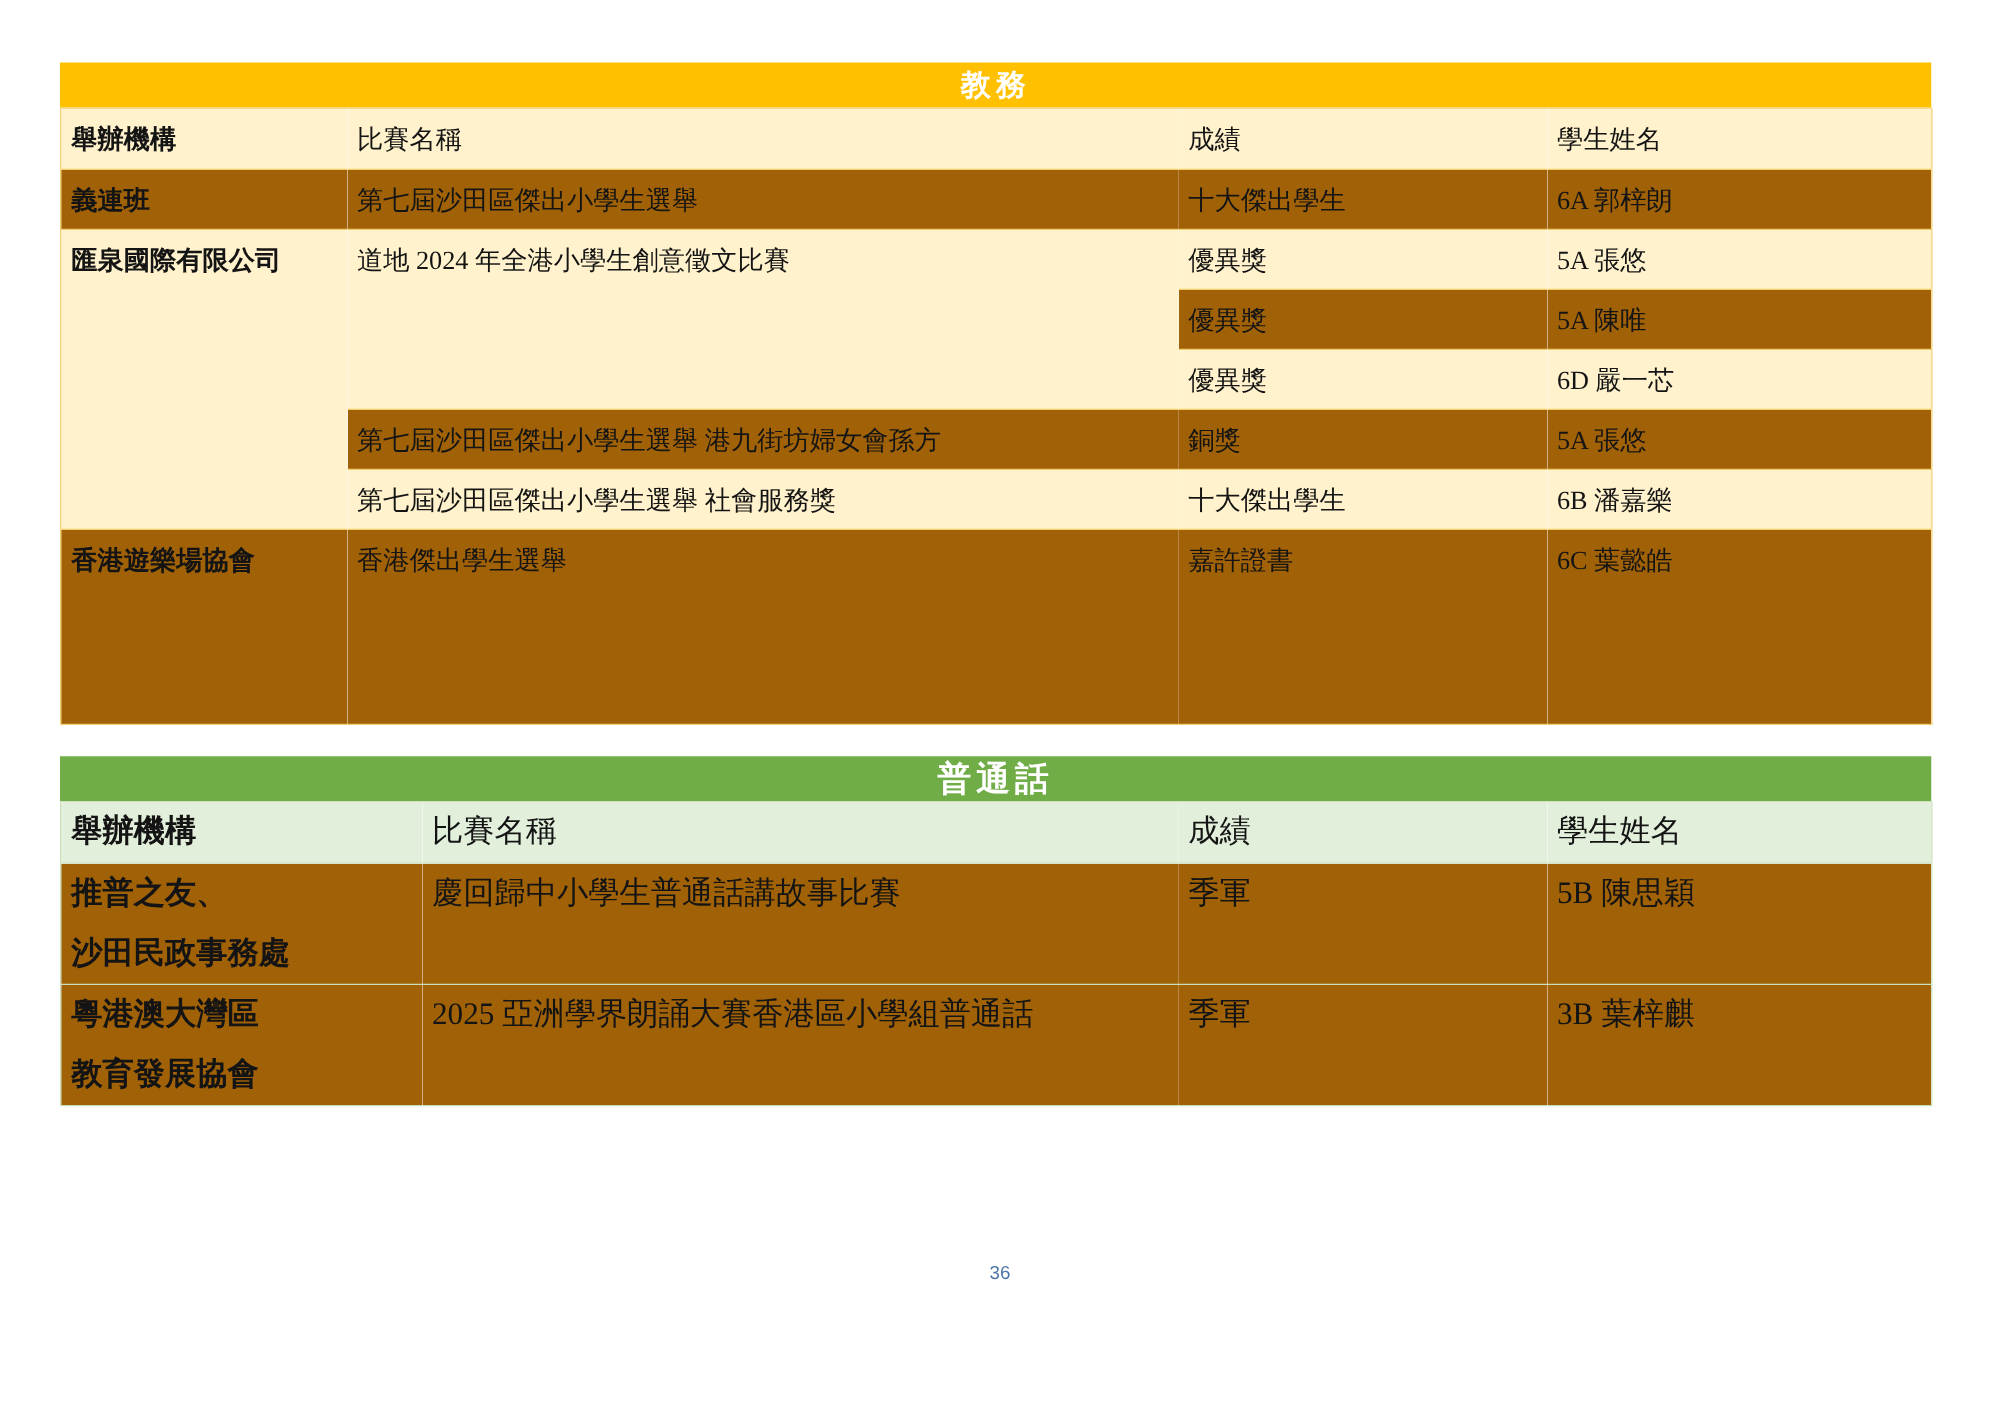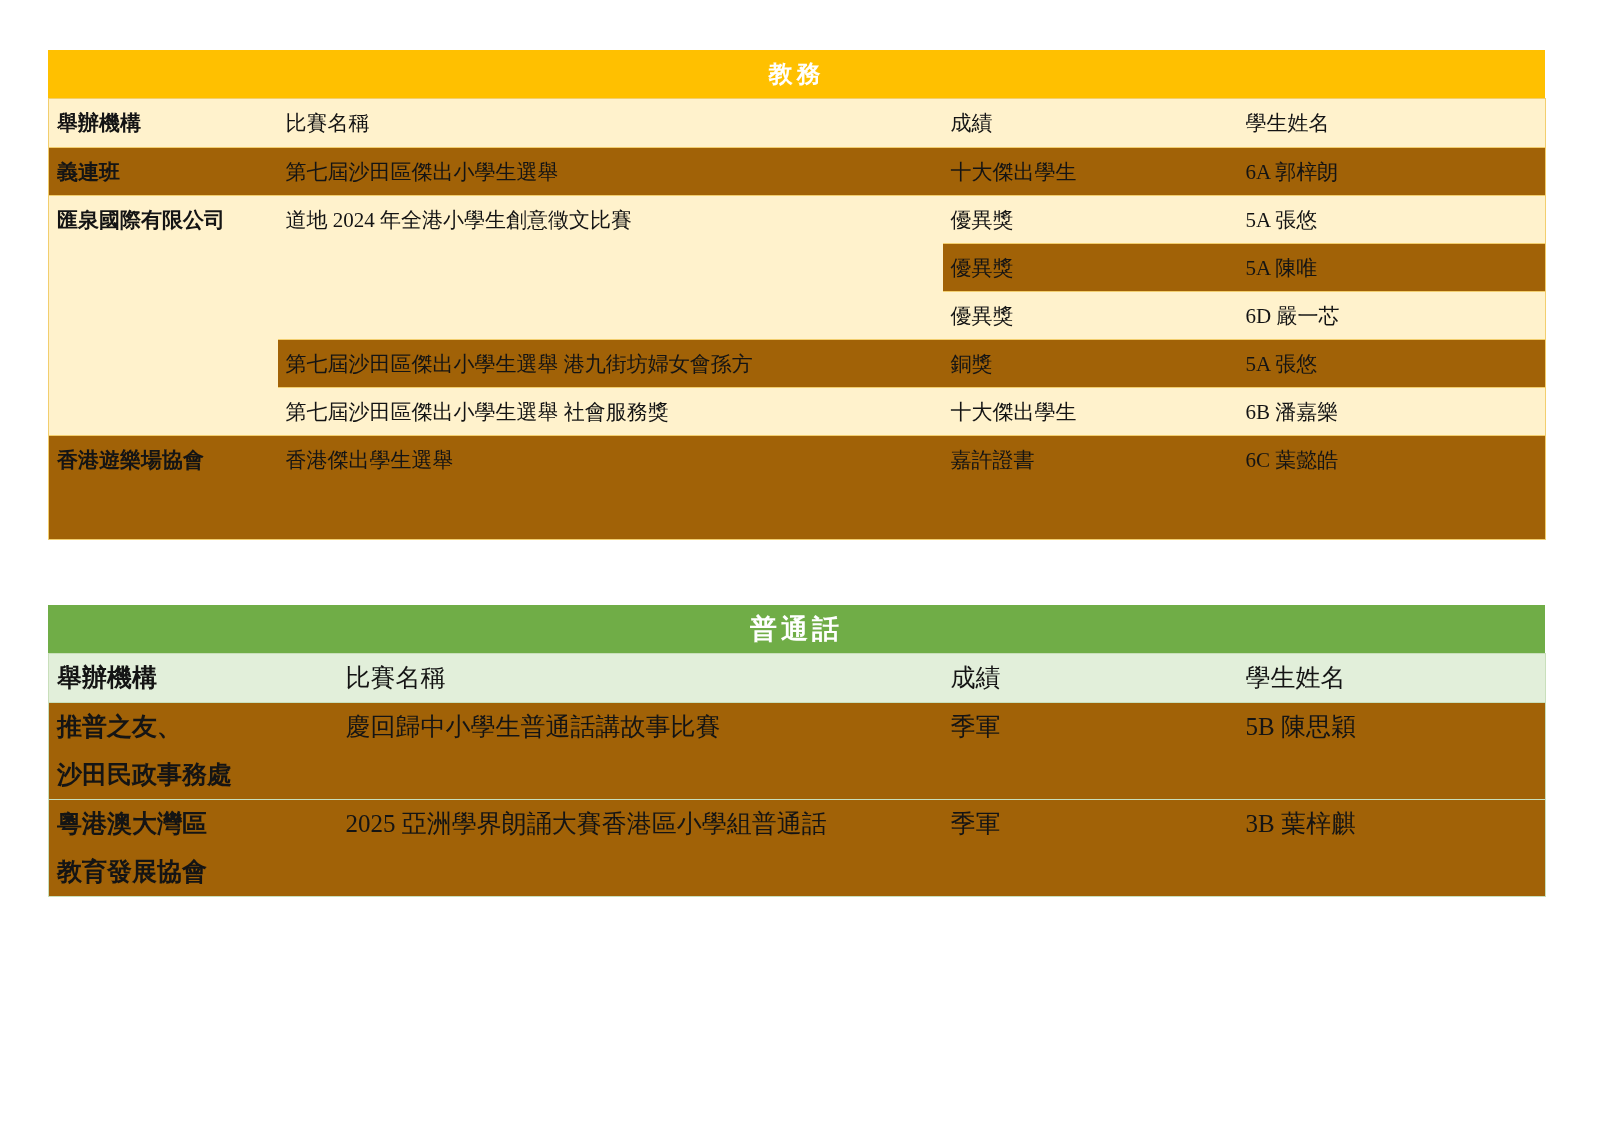--- a/index.html
+++ b/index.html
@@ -7,38 +7,38 @@
     width:1600px;height:1132px;background:#ffffff;
     font-family:"Liberation Serif","DejaVu Serif",serif;
     color:#141414;
   }
   .page{position:relative;width:1600px;height:1132px;overflow:hidden;background:#ffffff;}
 
   .tbl-section{position:absolute;left:48px;width:1497px;}
   #academic-section{top:50px;}
   #putonghua-section{top:605px;}
 
-  .band{height:48px;display:flex;align-items:center;justify-content:center;
+  .band{height:36px;display:flex;align-items:center;justify-content:center;
         color:#ffffff;font-weight:bold;letter-spacing:4px;}
   .band-orange{background:#FFC000;font-size:24px;}
   .band-green{background:#70AD47;font-size:27px;}
 
   table{border-collapse:collapse;table-layout:fixed;width:1497px;}
 
   
   .t1{border:1px solid #F2CE6E;}
   .t1 td{
     border-top:1px solid #F2CE6E;border-bottom:1px solid #F2CE6E;
     font-size:21px;line-height:28px;
     padding:0 10px 0 8px;vertical-align:middle;
     overflow:hidden;white-space:nowrap;
   }
   .t1 tr.h49{height:49px;}
   .t1 tr.h48{height:48px;}
-  .t1 tr.h136{height:104px;}
+  .t1 tr.h136{height:156px;}
   .c{background:#FFF2CC;}
   .w{background:#a16207;}
   .g{background:#E2EFDA;}
   .bold{font-weight:bold;}
   .top{vertical-align:top !important;padding-top:10px !important;}
 
   
   .t2{border:1px solid #C9DFBB;}
   .t2 td{
     border-top:1px solid #C9DFBB;border-bottom:1px solid #C9DFBB;
@@ -150,13 +150,14 @@
             <span class="org-line">教育發展協會</span>
           </td>
           <td class="w">2025 亞洲學界朗誦大賽香港區小學組普通話</td>
           <td class="w">季軍</td>
           <td class="w">3B 葉梓麒</td>
         </tr>
       </tbody>
     </table>
   </section>
 
+  <div class="page-number">36</div>
 </div>
 
 </body></html>

